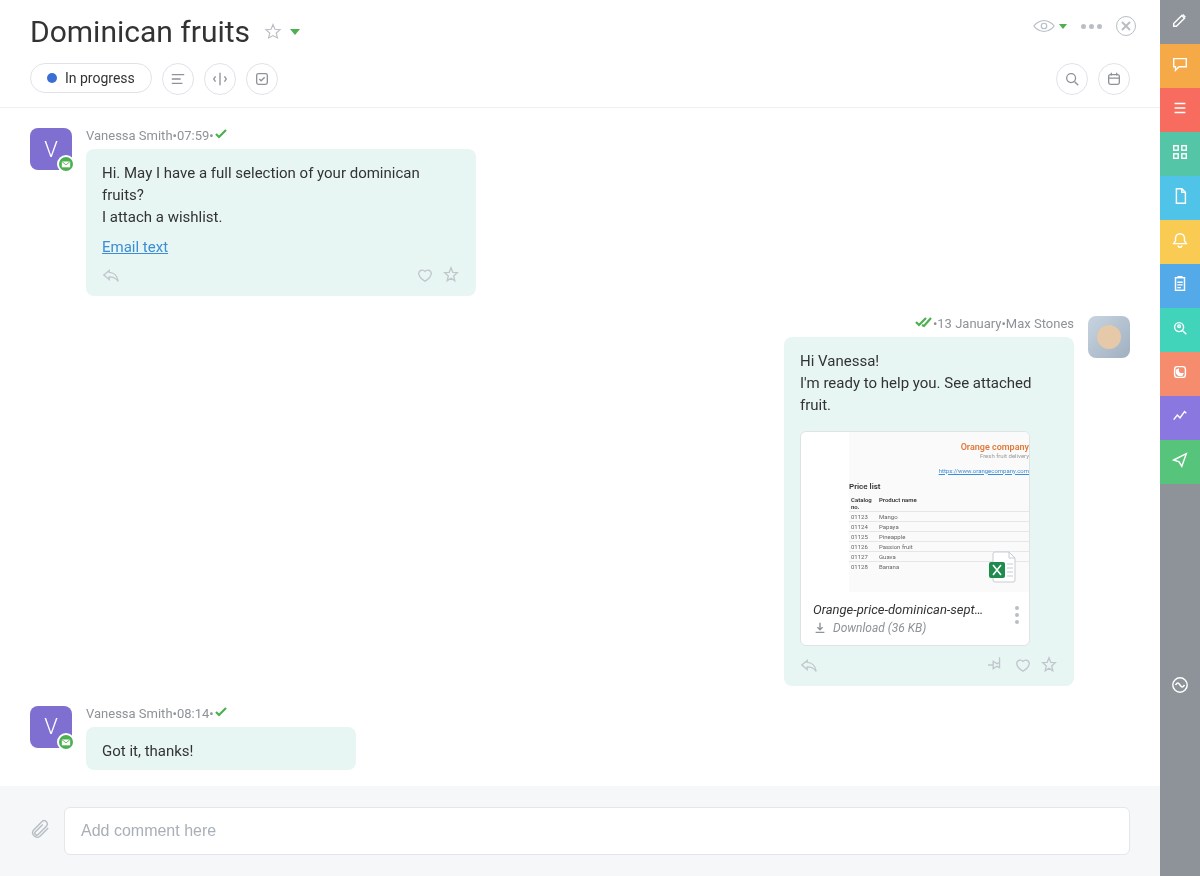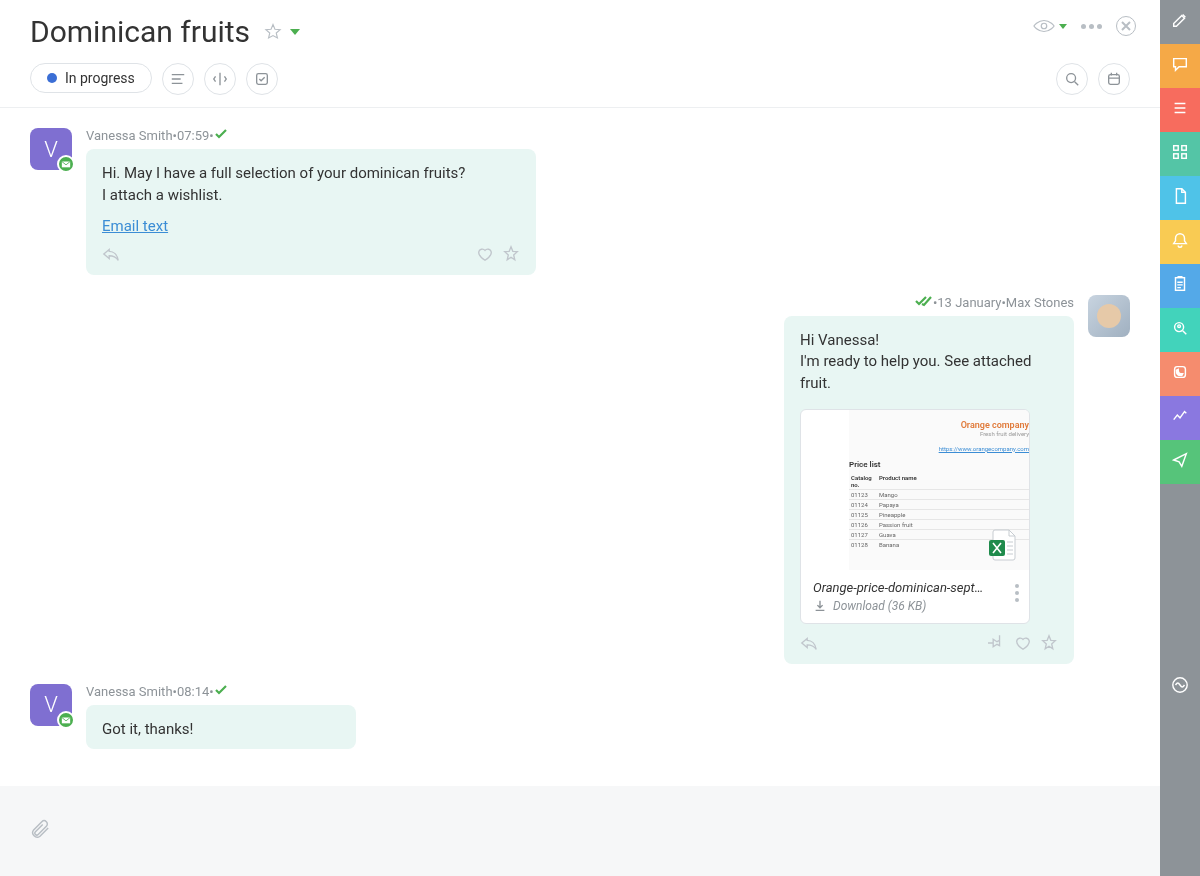--- a/index.html
+++ b/index.html
@@ -189,21 +189,21 @@
       <div class="msg-col">
         <div class="msg-meta">
           <span>Vanessa Smith</span>
           <span>•</span>
           <span>07:59</span>
           <span>•</span>
           <span class="check"><svg viewBox="0 0 14 12">
                 <path d="M2 6l3 3 7-7"></path>
               </svg></span>
         </div>
-        <div class="bubble" style="width:450px;">
+        <div class="bubble" style="width:390px;">
           <div class="bubble-text">Hi. May I have a full selection of your dominican fruits?
 I attach a wishlist.</div>
           <a class="email-link">Email text</a>
           <div class="bubble-actions">
             <div class="left">
               <div class="b-act"><svg viewBox="0 0 20 18">
                     <path d="M8 4L2 9l6 5V11c5 0 8 2 10 5-1-6-5-10-10-10V4z"></path>
                   </svg></div>
             </div>
             <div class="right">
@@ -346,20 +346,21 @@
     </div>
 
   </div>
 
   <div class="comment-bar">
     <div class="attach-btn">
       <svg viewBox="0 0 22 22">
           <path d="M20 10l-9 9a5 5 0 01-7-7l9-9a3.5 3.5 0 015 5l-9 9a2 2 0 01-3-3l8-8"></path>
         </svg>
     </div>
+    <input class="comment-input" placeholder="Add comment here" style="">
   </div>
 </div>
 
 <div class="rightbar">
   <div class="rb-item rb-grey">
       <span class="rb-icon"><svg viewBox="0 0 20 20">
           <path d="M3 14l9-9 3 3-9 9H3v-3z"></path>
           <path d="M13 4l3 3"></path>
         </svg></span>
     </div>

